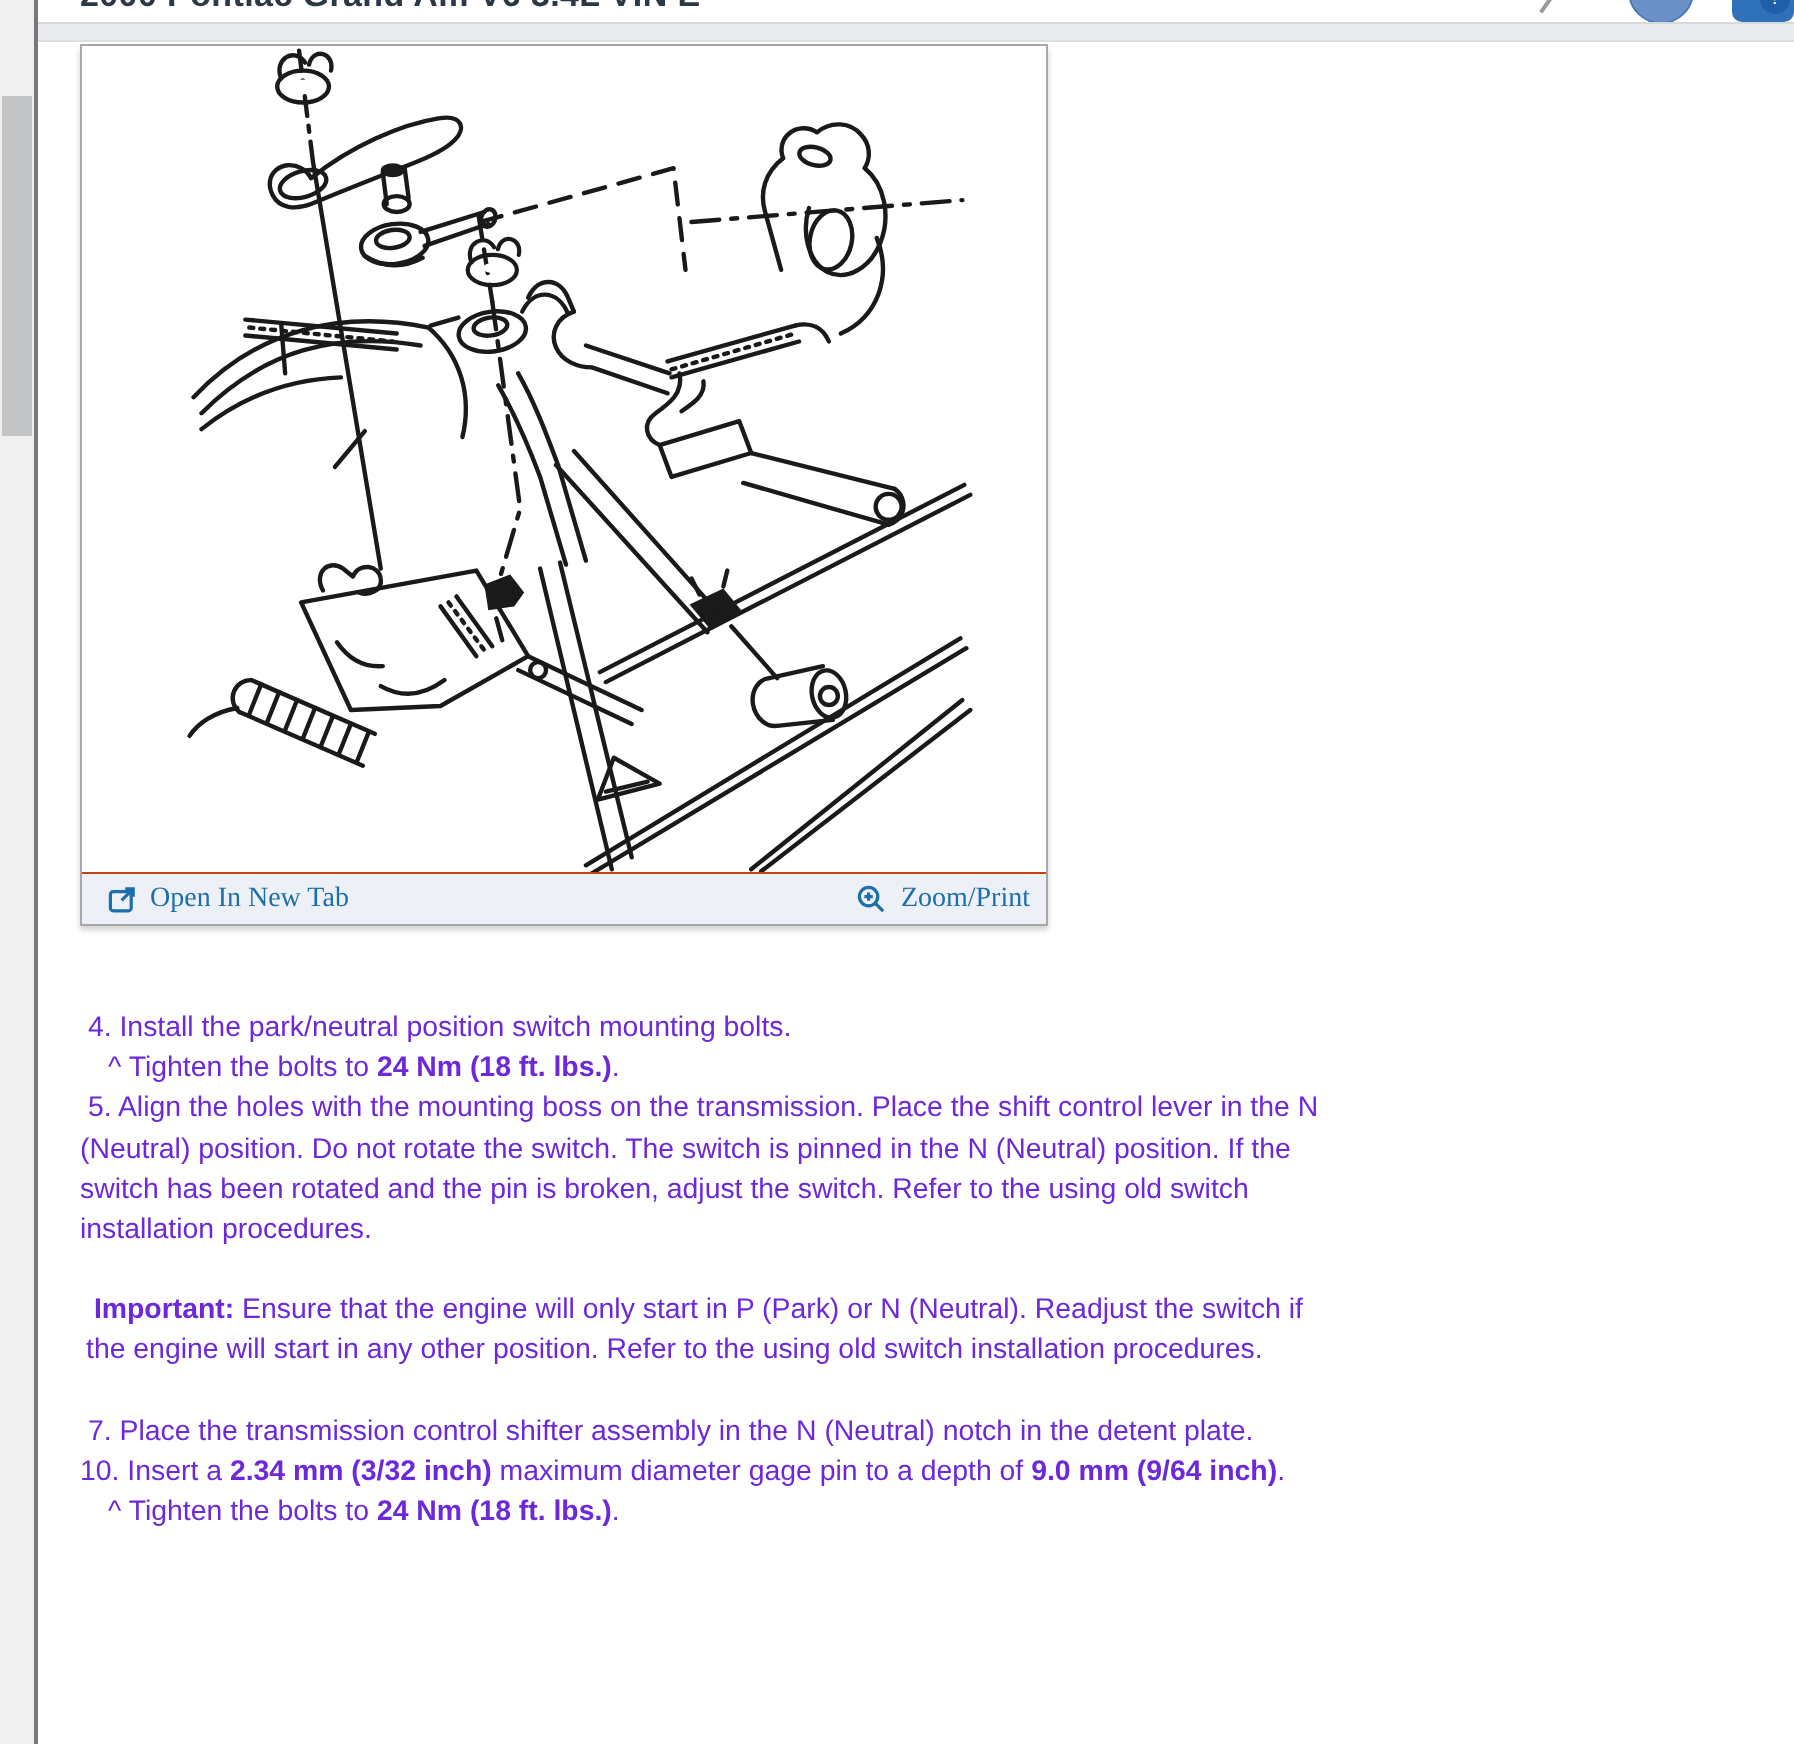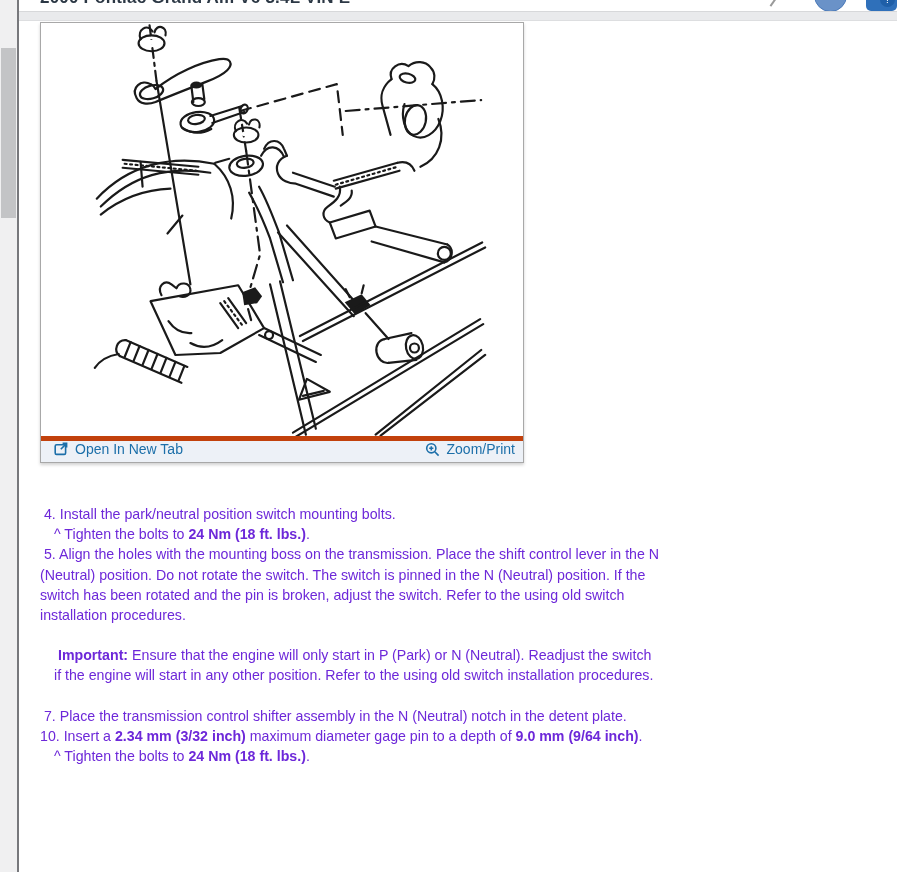--- a/index.html
+++ b/index.html
@@ -24,34 +24,34 @@
             background:#1f5fa8; color:#fff; font-size:10px; line-height:15px; text-align:center; }
 
   .band { position:absolute; left:19px; right:0; top:11px; height:10px; background:#e9eaec;
           border-top:1px solid #d7d8da; border-bottom:1px solid #dddee0; }
 
   
   .figure { position:absolute; left:40px; top:22px; width:484px; height:441px;
             border:1px solid #a8a8a8; background:#fff; box-shadow:0 2px 3px rgba(0,0,0,.18);
             display:flex; flex-direction:column; }
   .figure .img-area { flex:1; overflow:hidden; background:#fff; }
-  .figure .fig-bar { height:26px; background:#edf1f7; border-top:5px solid #c2410c;
-            display:flex; align-items:flex-start; justify-content:space-between;
-            padding:0 8px 0 13px; }
+  .figure .fig-bar { height:26px; background:#edf1f7; border-top:1px solid #c2410c;
+            display:flex; align-items:center; justify-content:space-between;
+            padding:0 8px 0 13px;font-family:Liberation Serif, serif; }
   .fig-link { display:flex; align-items:center; gap:7px; color:#1c6fa9; font-size:14px;
               cursor:pointer; text-decoration:none; }
   .fig-link svg { display:block; }
 
   
   .instructions { position:absolute; left:40px; top:504px; width:636px;
                   font-size:14.2px; line-height:20.2px; color:#6d28d9; }
   .blk { white-space:pre-wrap; }
   .blk .b { font-weight:bold; }
   .blk.sub { padding-left:14px; }
-  .blk.note { margin:20px 14px; }
+  .blk.note { margin:20px 3px; }
 
   svg .ln { stroke:#1a1a1a; stroke-width:2.2; fill:none; stroke-linecap:round; stroke-linejoin:round; }
 </style>
 </head>
 <body>
 
 <div class="scroll-track">
   <div class="scroll-thumb"></div>
 </div>
 <div class="v-divider"></div>

